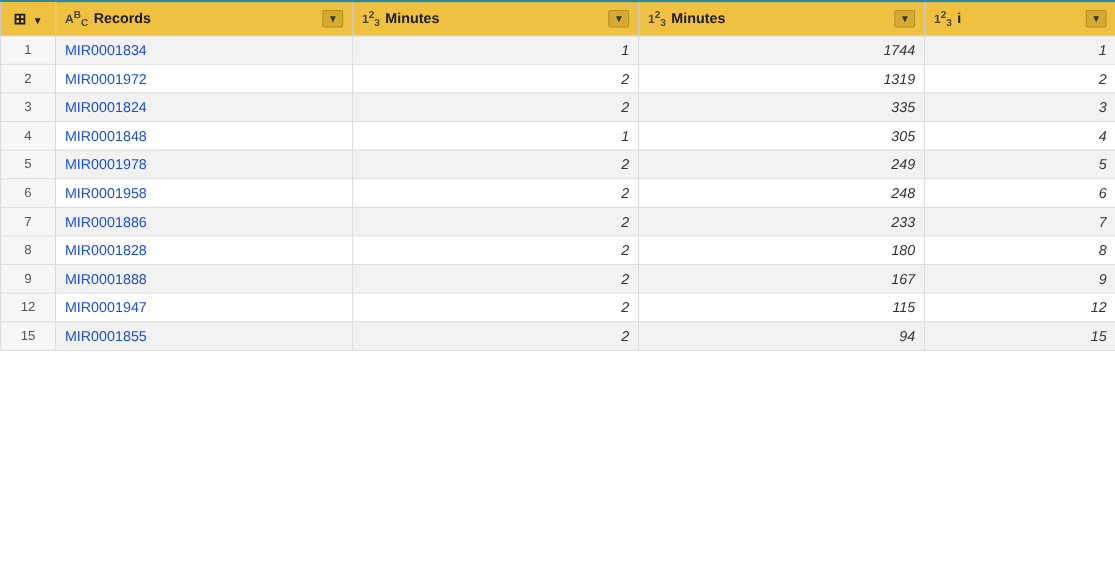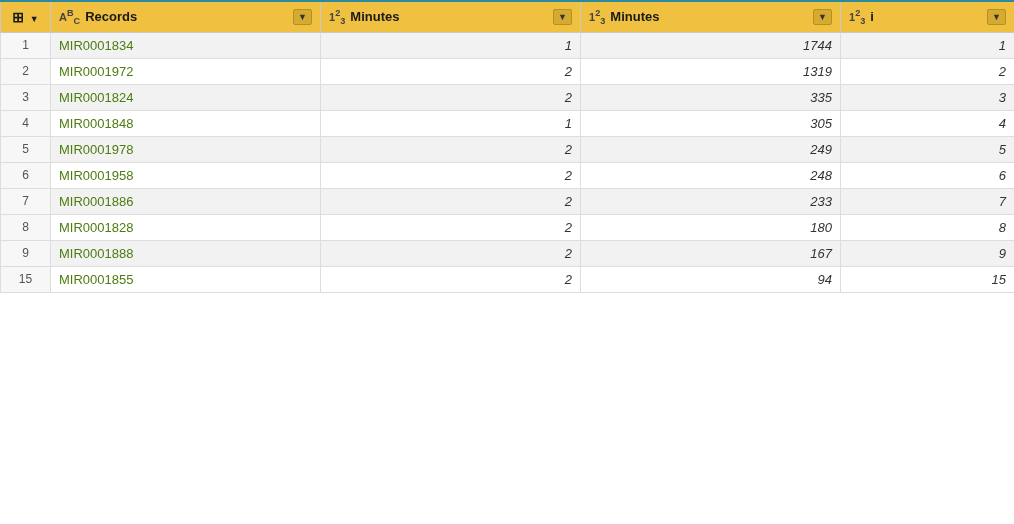--- a/index.html
+++ b/index.html
@@ -105,21 +105,21 @@
 
     tbody td {
       border: 1px solid #ddd;
       padding: 5px 8px;
       vertical-align: middle;
       font-size: 13px;
     }
 
     .td-records {
       text-align: left;
-      color: #4d7c0f;
+      color: #1d4ed8;
     }
 
     .td-number {
       text-align: right;
       font-style: italic;
       color: #333;
     }
 
     .header-row-num {
       background: #f0c040;
@@ -236,20 +236,27 @@
           <td class="td-number">8</td>
         </tr>
         <tr>
           <td class="row-num-col">9</td>
           <td class="td-records">MIR0001888</td>
           <td class="td-number">2</td>
           <td class="td-number">167</td>
           <td class="td-number">9</td>
         </tr>
         <tr>
+          <td class="row-num-col">12</td>
+          <td class="td-records">MIR0001947</td>
+          <td class="td-number">2</td>
+          <td class="td-number">115</td>
+          <td class="td-number">12</td>
+        </tr>
+        <tr>
           <td class="row-num-col">15</td>
           <td class="td-records">MIR0001855</td>
           <td class="td-number">2</td>
           <td class="td-number">94</td>
           <td class="td-number">15</td>
         </tr>
       </tbody>
   </table>
 </div>
 

